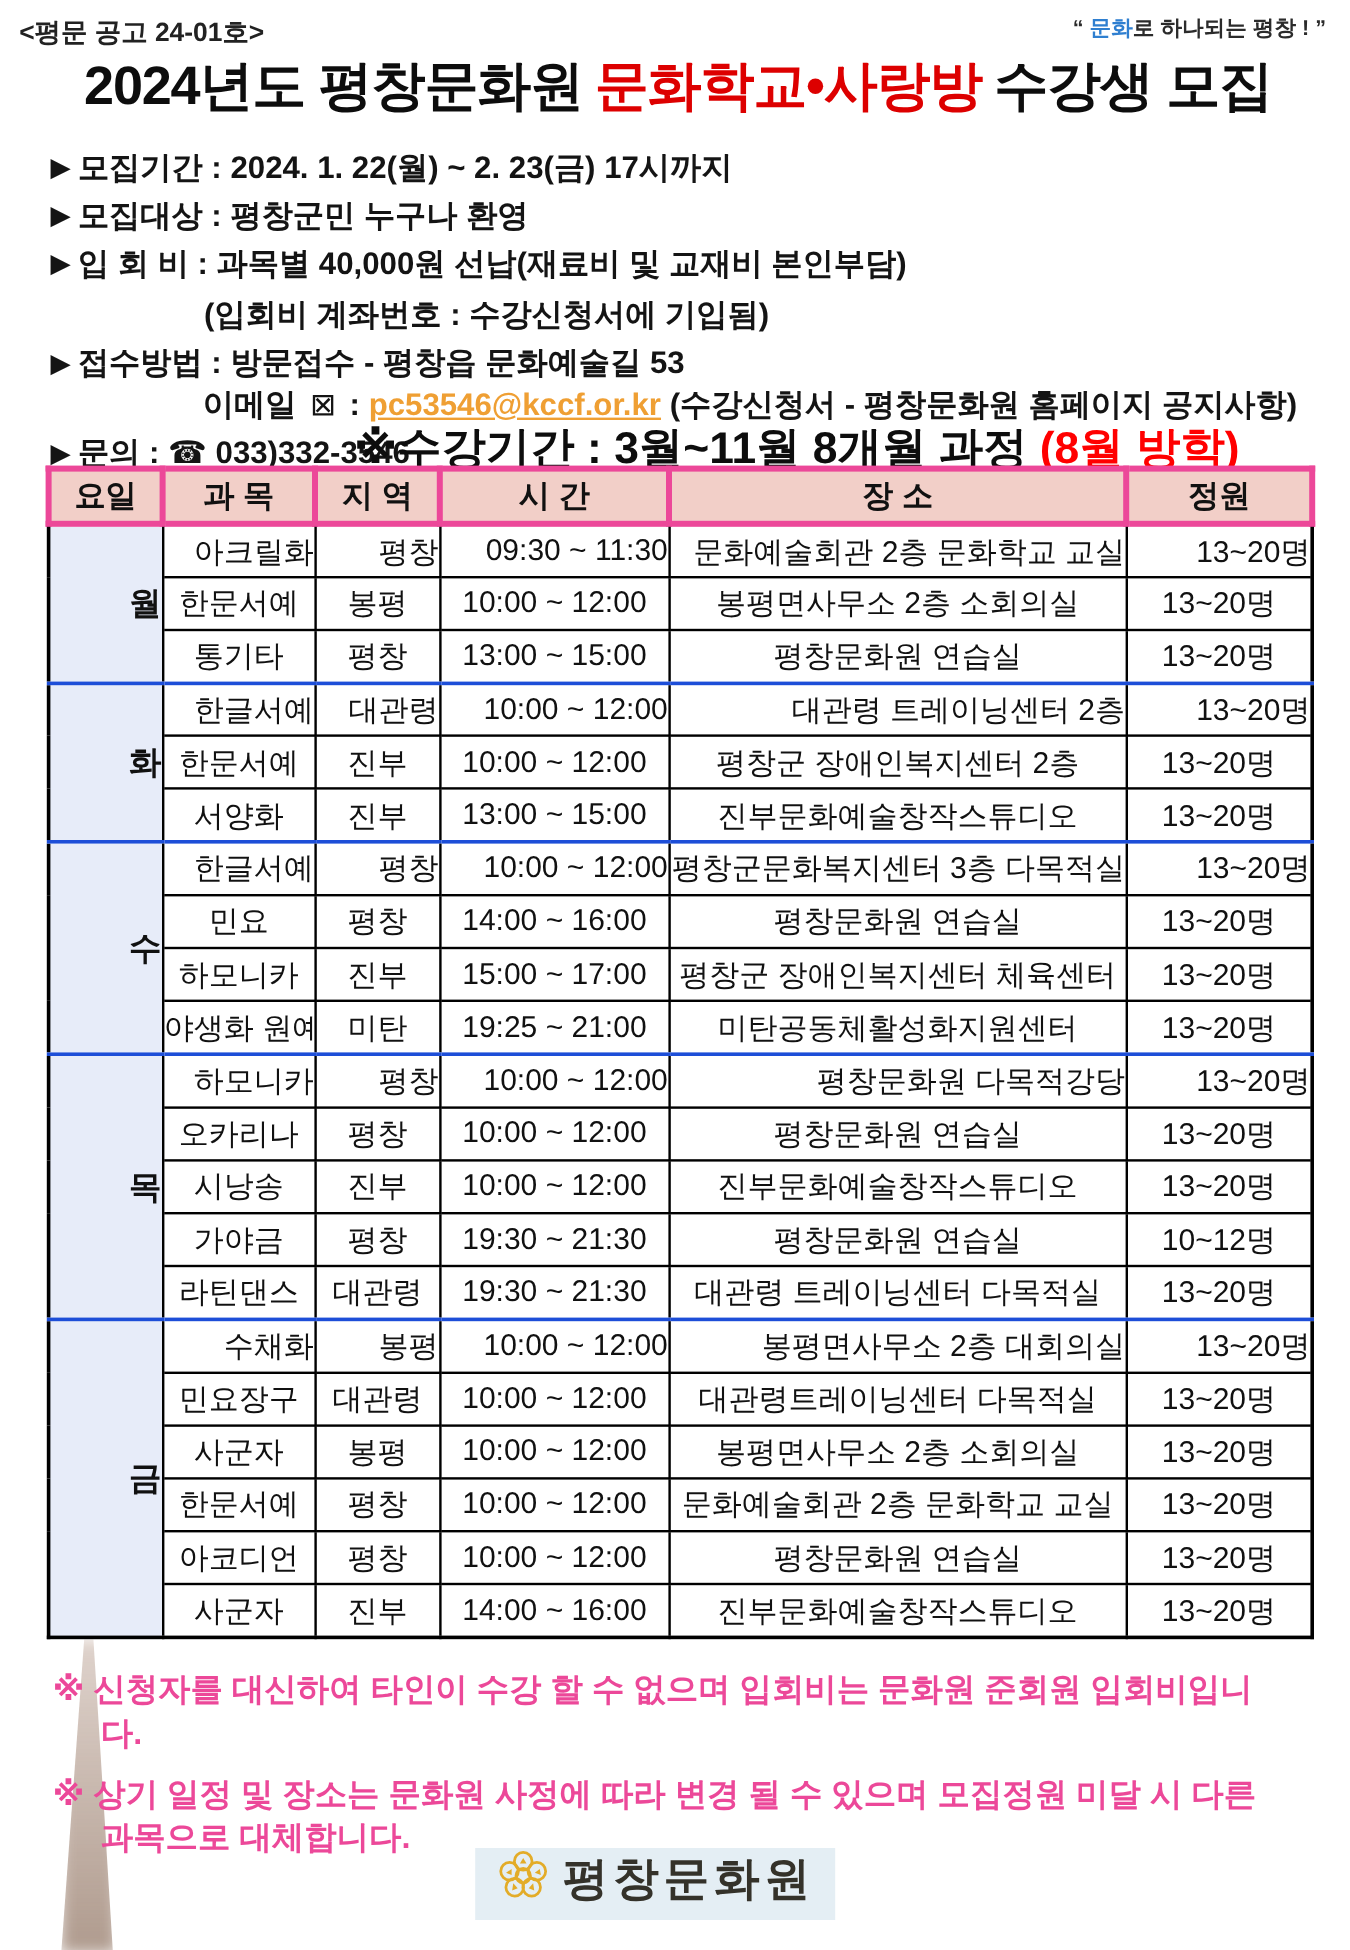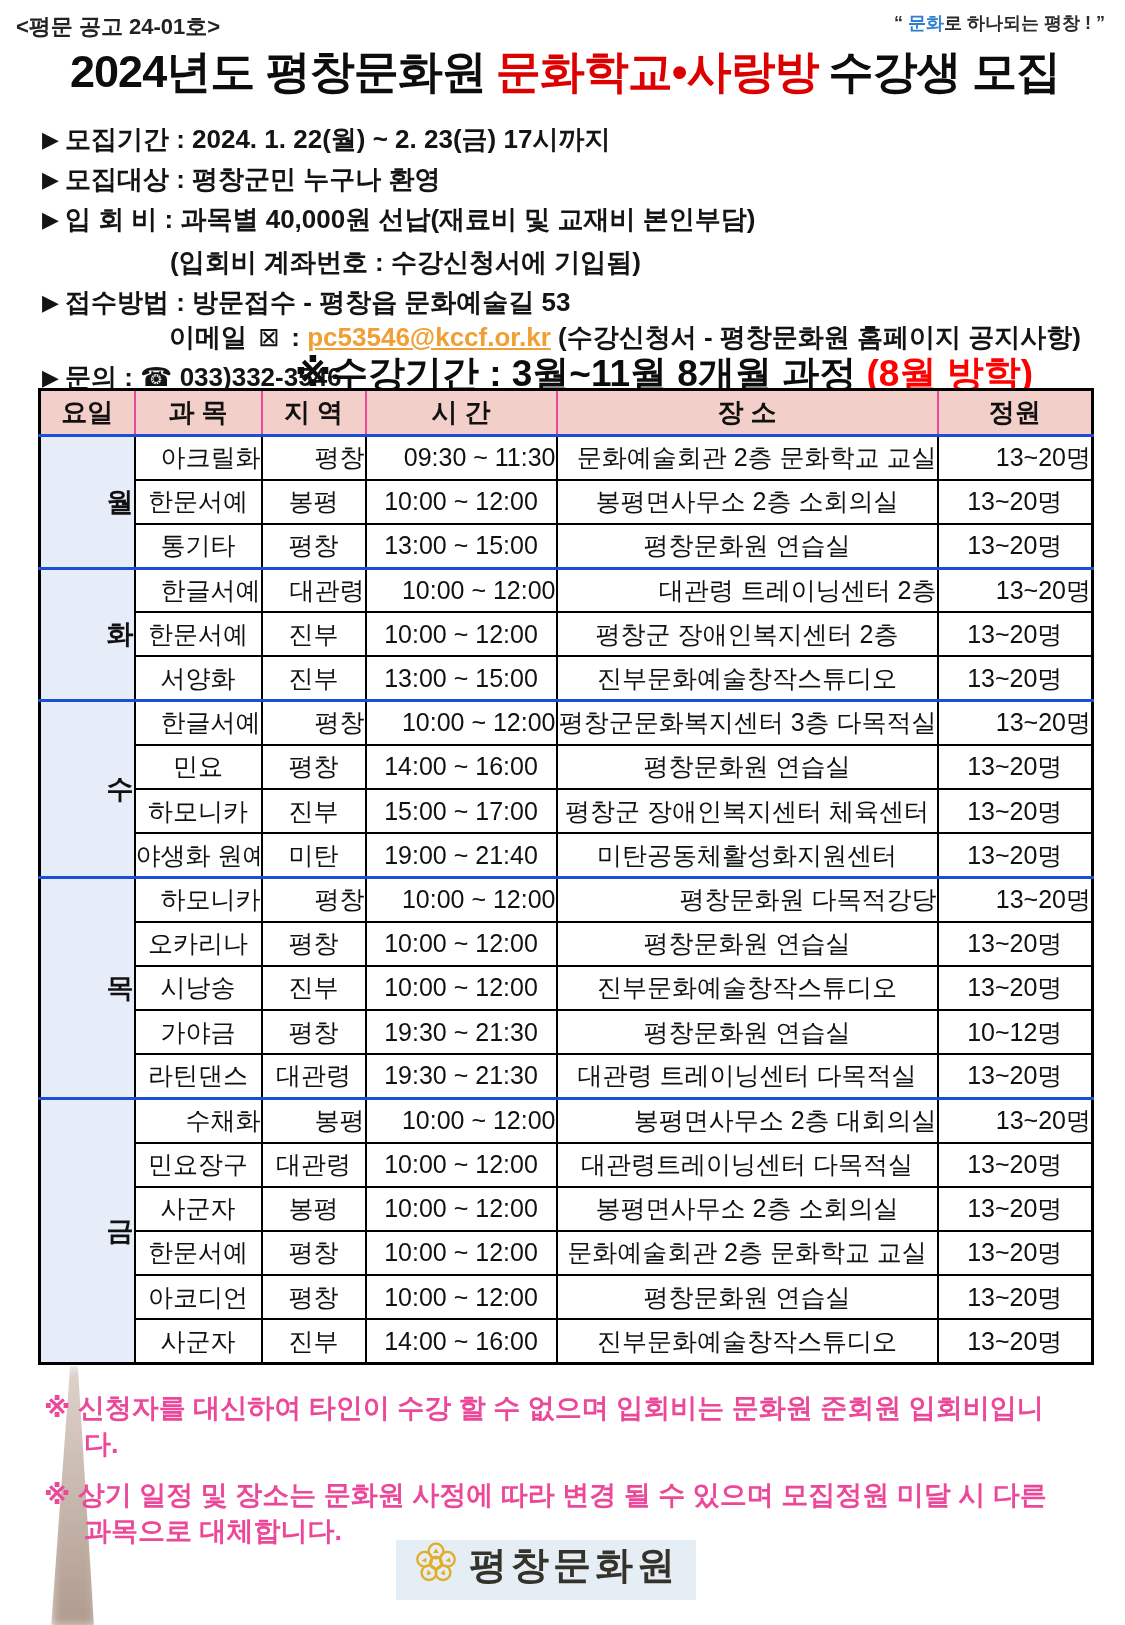--- a/index.html
+++ b/index.html
@@ -43,21 +43,21 @@
   .email-link { color:#ef9f33; text-decoration:underline; }
   .env { margin:0 4px; font-weight:400; }
 
   .period { position:absolute; left:38px; top:349px; width:995px; text-align:right; font-size:37px; font-weight:700; color:#0d0d0d; }
   .period .red { color:#ff0000; }
 
   .table-wrap { position:absolute; left:38px; top:388px; width:1053px; }
   table.schedule { border-collapse:collapse; width:1053px; table-layout:fixed; border:3px solid #000; }
   table.schedule th {
     background:#f2cfc8; font-size:26px; font-weight:700; height:46px;
-    border:2px solid #ec4899; text-align:center; color:#111;
+    border:5px solid #ec4899; text-align:center; color:#111;
   }
   table.schedule td {
     background:#fff; font-size:25px; font-weight:500; height:44.2px;
     border:2px solid #000; text-align:center; color:#111;
     overflow:hidden; white-space:nowrap;
   }
   table.schedule td.day-cell { background:#e7ecf9; font-size:27px; font-weight:700; }
   table.schedule tr.group-top td { border-top:3px solid #1d4ed8;text-align:right; }
 
   .notes { position:absolute; left:44px; top:1390px; width:1016px; color:#ec4899; font-size:27px; font-weight:700; }
@@ -198,21 +198,21 @@
           <tr>
             <td>하모니카</td>
             <td>진부</td>
             <td>15:00 ~ 17:00</td>
             <td>평창군 장애인복지센터 체육센터</td>
             <td>13~20명</td>
           </tr>
           <tr>
             <td>야생화 원예</td>
             <td>미탄</td>
-            <td>19:00 ~ 21:40</td>
+            <td>19:25 ~ 21:00</td>
             <td>미탄공동체활성화지원센터</td>
             <td>13~20명</td>
           </tr>
           <tr class="group-top">
             <td class="day-cell" rowspan="5">목</td>
             <td>하모니카</td>
             <td>평창</td>
             <td>10:00 ~ 12:00</td>
             <td>평창문화원 다목적강당</td>
             <td>13~20명</td>

